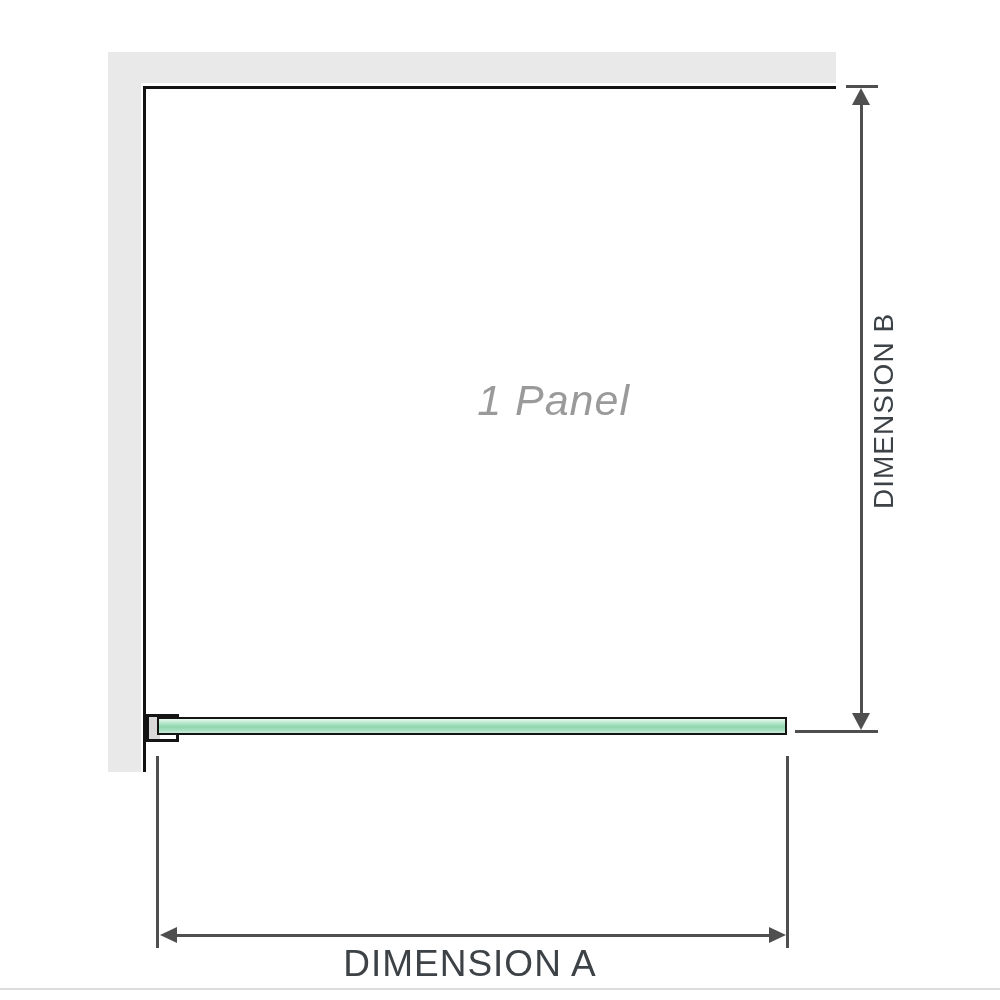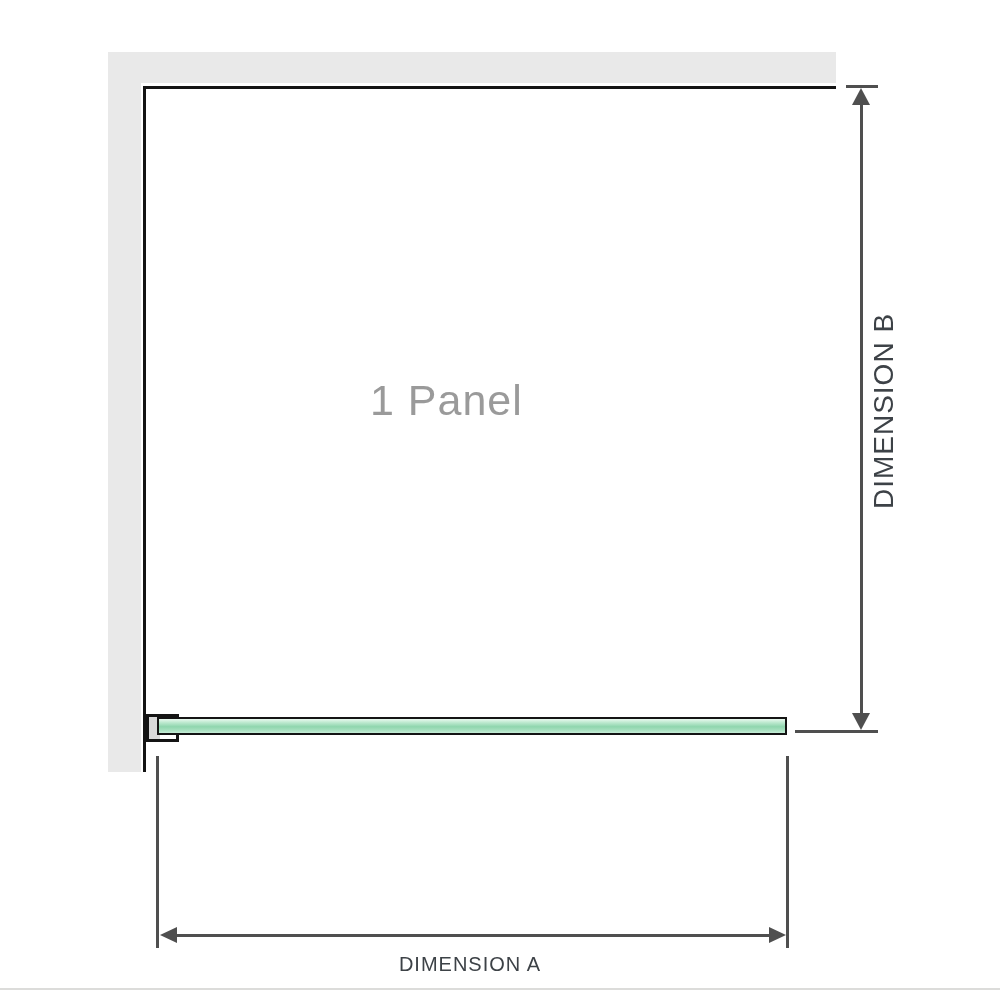--- a/index.html
+++ b/index.html
@@ -9,22 +9,22 @@
   }
   .abs{position:absolute;}
   
   .wall-top{left:108px;top:52px;width:728px;height:31px;background:var(--wall,#e9e9e9);}
   .wall-left{left:108px;top:52px;width:33px;height:720px;background:var(--wall,#e9e9e9);}
   
   .edge-top{left:143px;top:86px;width:693px;height:3px;background:var(--panel_outline,#141414);}
   .edge-left{left:143px;top:86px;width:3px;height:686px;background:var(--panel_outline,#141414);}
   
   .panel-label{
-    left:370px;top:370px;width:260px;height:60px;line-height:60px;text-align:left;
-    font-size:43px;font-weight:500;color:var(--panel_text,#9a9a9a);
+    left:370px;top:370px;width:260px;height:60px;line-height:60px;text-align:right;
+    font-size:43px;font-style:italic;font-weight:500;color:var(--panel_text,#9a9a9a);
     letter-spacing:1px;
   }
   
   .bracket{
     left:146px;top:714px;width:33px;height:28px;box-sizing:border-box;
     border:3px solid var(--panel_outline,#141414);
     background:linear-gradient(to right, var(--bracket_fill,#d9d9d9) 0 42%, #ffffff 42%);
     z-index:3;
   }
   
@@ -48,21 +48,21 @@
     font-size:28px;font-weight:300;letter-spacing:1px;color:var(--label_text,#3d4247);
     white-space:nowrap;
   }
   .dima-ext-left{left:156px;top:756px;width:3px;height:192px;}
   .dima-ext-right{left:786px;top:756px;width:3px;height:192px;}
   .dima-line{left:170px;top:934px;width:606px;height:3px;}
   .dima-arrow-left{left:160px;top:927px;border-top:8px solid transparent;border-bottom:8px solid transparent;border-right:17px solid var(--dimension_line,#4f4f4f);}
   .dima-arrow-right{left:769px;top:927px;border-top:8px solid transparent;border-bottom:8px solid transparent;border-left:17px solid var(--dimension_line,#4f4f4f);}
   .dima-label{
     left:320px;top:946px;width:300px;height:36px;line-height:36px;text-align:center;
-    font-size:20px;font-weight:300;letter-spacing:1px;color:var(--label_text,#3d4247);
+    font-size:37px;font-weight:300;letter-spacing:1px;color:var(--label_text,#3d4247);
     white-space:nowrap;
   }
   .bottom-divider{left:0;top:988px;width:1000px;height:2px;background:var(--divider,#dcdcda);}
 </style>
 </head>
 <body>
 
 <div class="stage">
 
   <div class="abs wall-top"></div>

